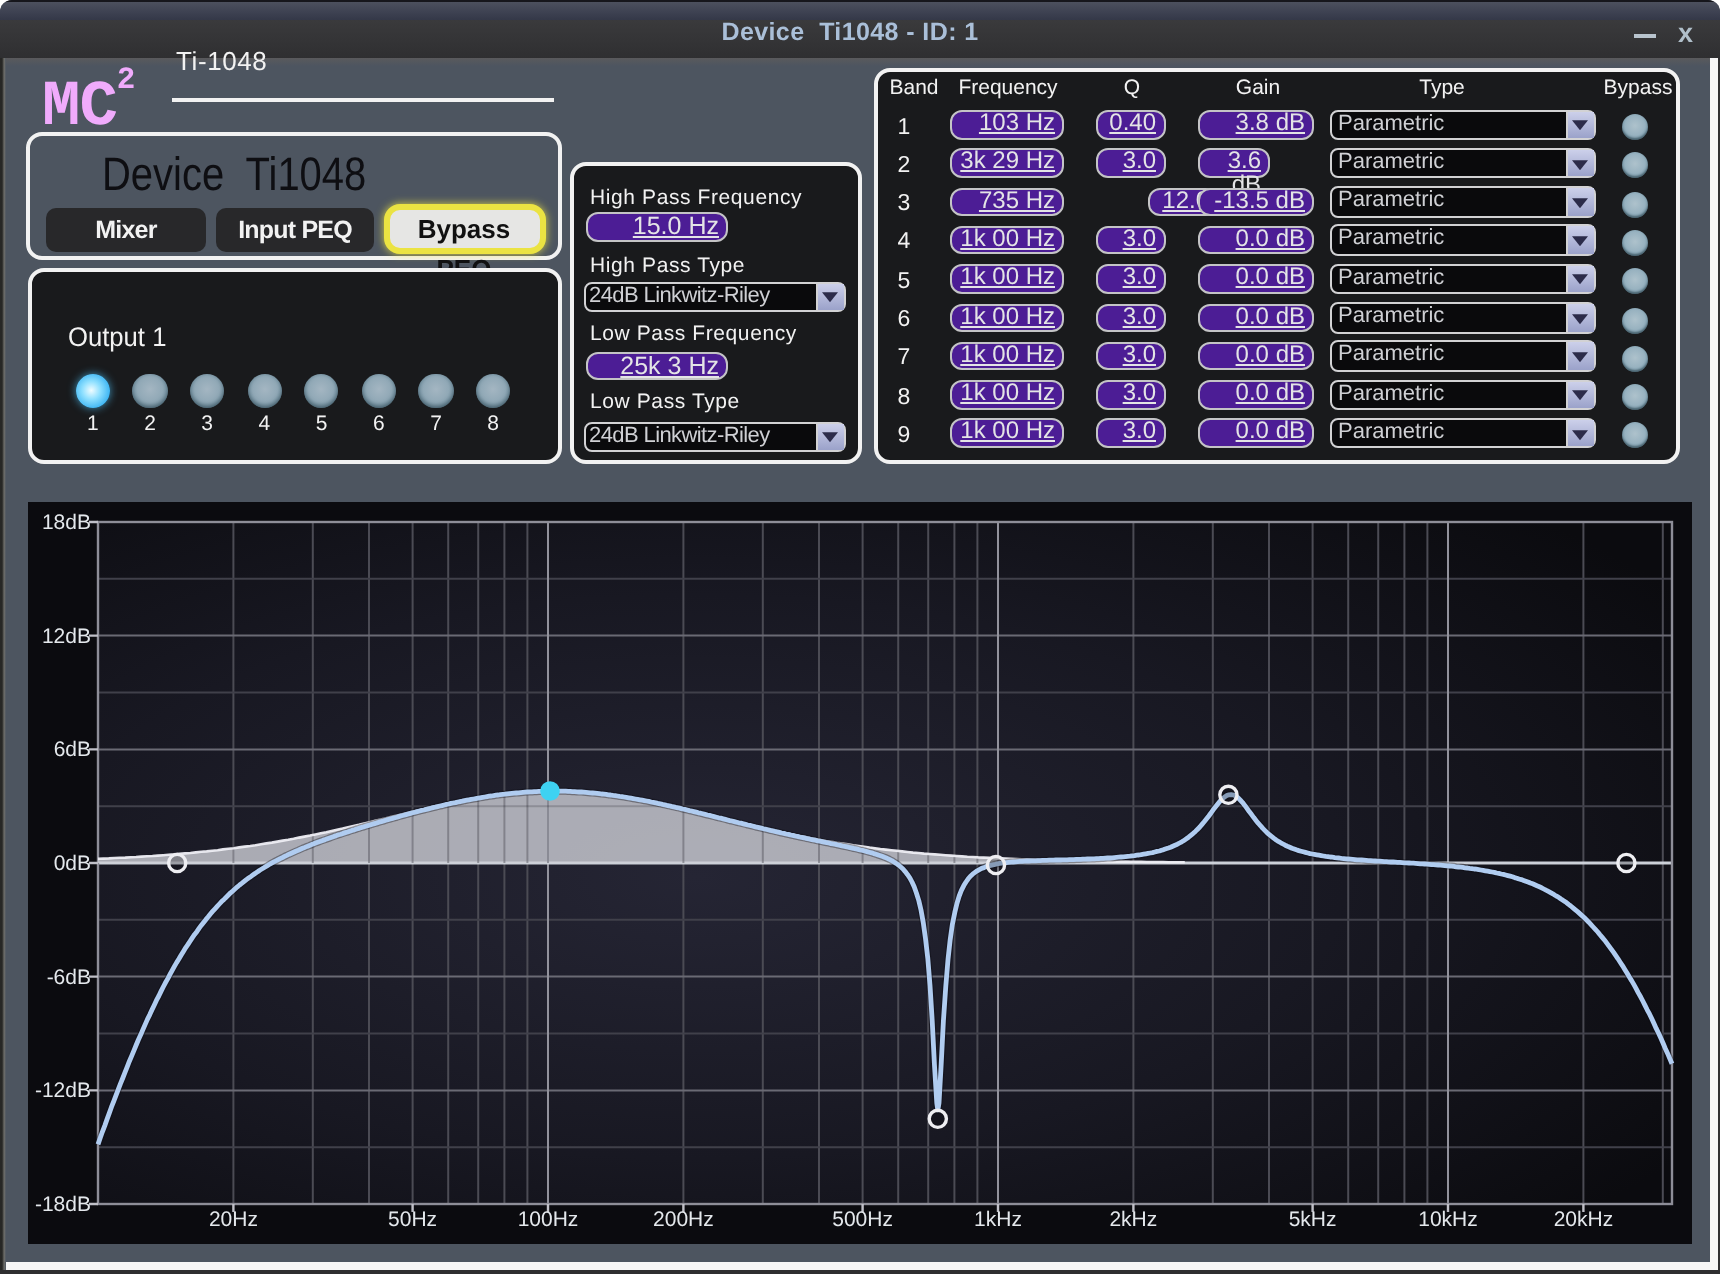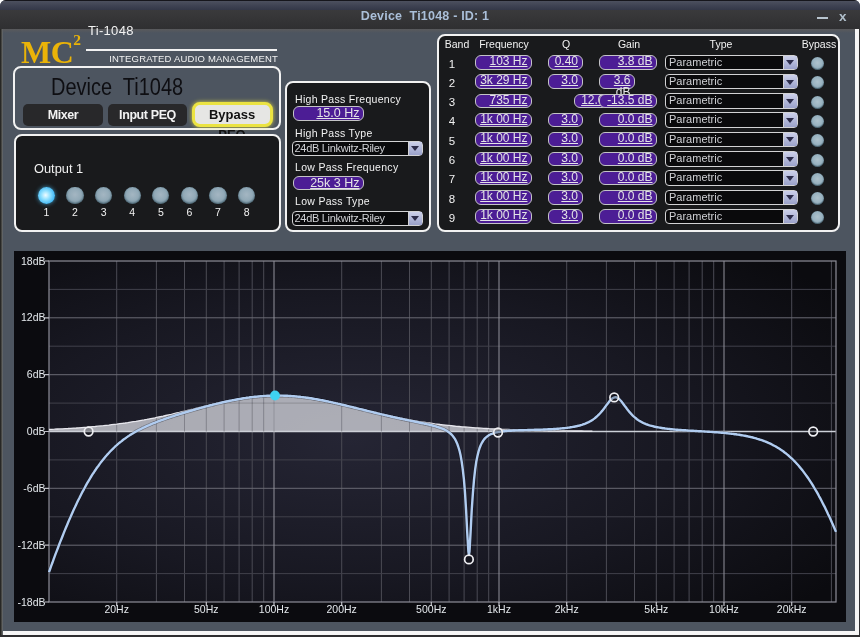--- a/index.html
+++ b/index.html
@@ -21,21 +21,21 @@
 #client { left:0; top:29px; width:860px; height:608px;
   background:linear-gradient(#5a5a5c,#4d5560 4px); }
 #ledge { left:0; top:29px; width:3px; height:608px;
   background:linear-gradient(90deg,#272725 35%, #6e6e6a 70%, #4d5560); }
 #redge1 { left:855px; top:29px; width:3.5px; height:608px; background:#f6f6f6; }
 #redge2 { left:858.5px; top:29px; width:1.5px; height:608px; background:#303032; }
 #bedge1 { left:3px; top:630.5px; width:855px; height:4.5px; background:#f6f6f6; }
 #bedge2 { left:0; top:635px; width:860px; height:2px; background:#2e2e30; }
 
 
-#mc2 { left:21px; top:30.5px; color:#eab308; font-family:Liberation Serif, serif;
+#mc2 { left:21px; top:30.5px; color:#f0abfc; font-family:Liberation Mono, monospace;
   font-weight:bold; font-size:32px; letter-spacing:-0.5px; }
 #mc2 sup { font-size:15.5px; vertical-align:18px; letter-spacing:0; }
 #ti1048 { left:88px; top:23px; color:#f2f2f2; font-size:13px; letter-spacing:0.3px; }
 #lline { left:86px; top:48.5px; width:191px; height:2px; background:#f2f2f2; }
 #iam { left:77px; top:52.5px; width:201px; text-align:right; color:#f2f2f2; font-size:9.5px; letter-spacing:0.2px; }
 
 .panel { border:2.5px solid #f2f2f2; border-radius:8px; background:#191a1c; }
 #devpanel { left:12.5px; top:66px; width:268.5px; height:64px; background:transparent; }
 #devtitle { left:51px; top:73.5px; color:#0e0e12; font-size:23.5px; letter-spacing:0px;
   transform:scaleX(0.85); transform-origin:0 0; }
@@ -94,21 +94,20 @@
 <div class="abs" id="tbar"></div>
 <div class="abs" id="ttext">Device&nbsp; Ti1048 - ID: 1</div>
 <div class="abs" id="minb"></div>
 <div class="abs" id="closb">x</div>
 <div class="abs" id="client"></div>
 <div class="abs" id="ledge"></div>
 
 <div class="abs" id="mc2">MC<sup>2</sup></div>
 <div class="abs" id="ti1048">Ti-1048</div>
 <div class="abs" id="lline"></div>
-<div class="abs" id="iam">INTEGRATED AUDIO MANAGEMENT</div>
 
 <div class="abs panel" id="devpanel"></div>
 <div class="abs" id="devtitle">Device&nbsp; Ti1048</div>
 <div class="tab" style="left:23px;width:80px">Mixer</div>
 <div class="tab" style="left:108px;width:79px">Input PEQ</div>
 <div id="tab3">Bypass PEQ</div>
 
 <div class="abs panel" id="chpanel"></div>
 <div class="abs" id="chout">Output 1</div>
 <div class="cled on" style="left:37.7px"></div>

